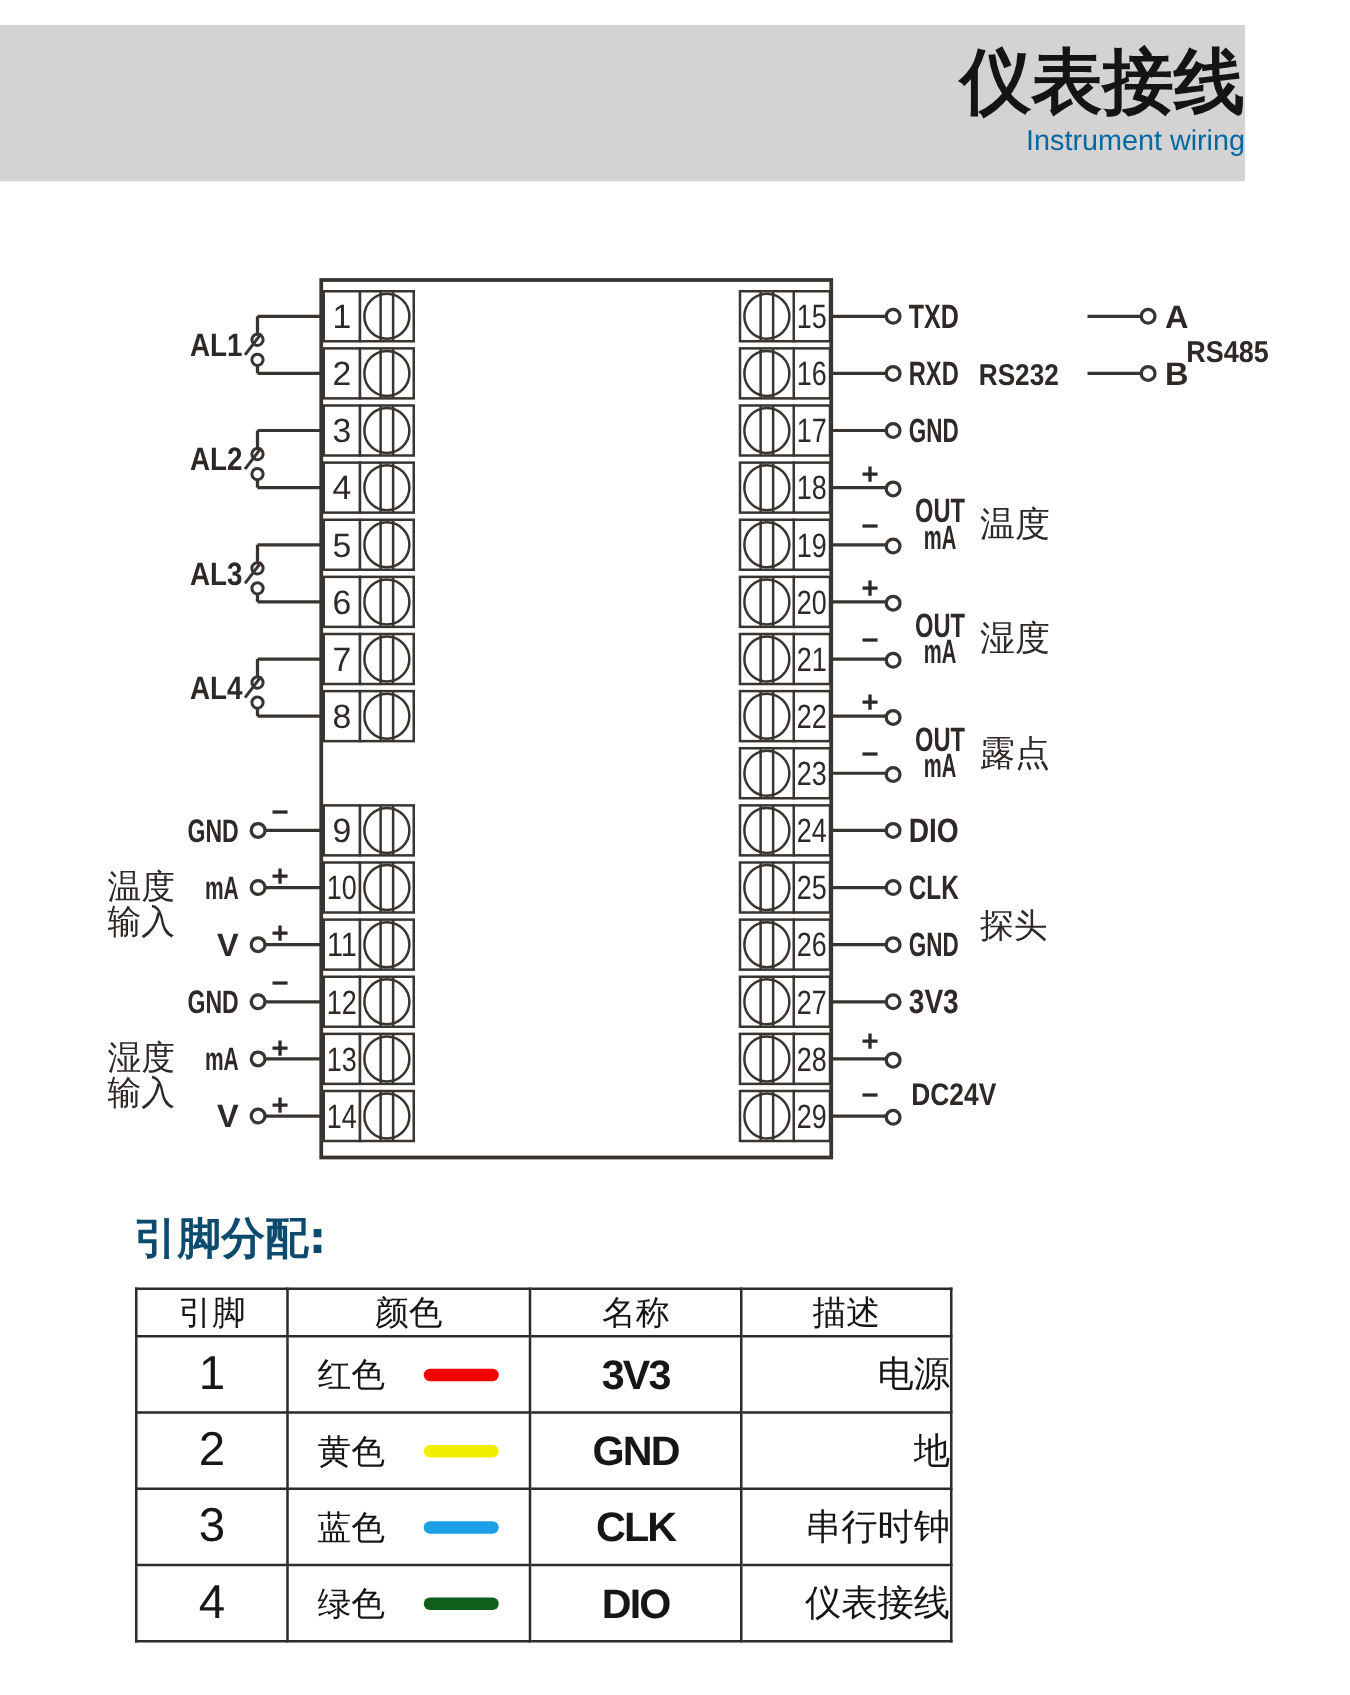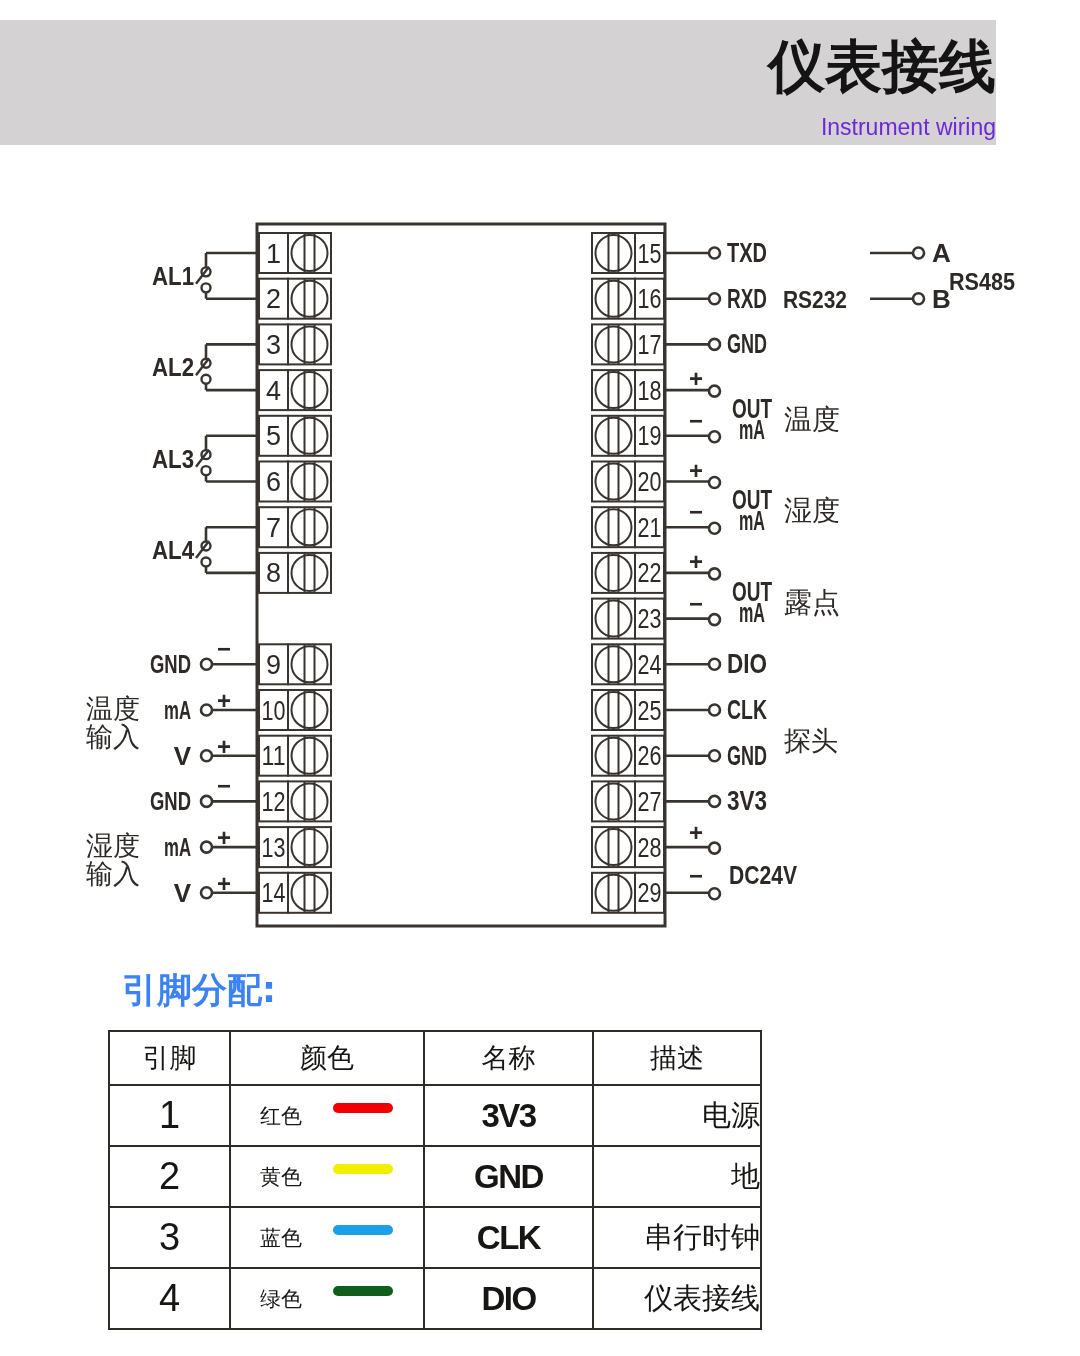--- a/index.html
+++ b/index.html
@@ -1,31 +1,31 @@
 <!DOCTYPE html>
 <html><head>
 <meta charset="utf-8">
 <style>
   html,body{margin:0;padding:0;}
   body{width:1080px;height:1356px;background:#fff;font-family:"DejaVu Sans",sans-serif;}
   .page{position:relative;width:1080px;height:1356px;background:#fff;overflow:hidden;}
   .header-band{position:absolute;left:0;top:20px;width:996px;height:125px;background:#d4d2d2;text-align:right;}
   .title{margin:0;padding-top:16px;font-size:57px;line-height:60px;font-weight:bold;color:#141414;font-family:"DejaVu Sans",sans-serif;}
-  .subtitle{margin-top:18px;font-size:23px;color:#6d28d9;font-family:"Liberation Sans",sans-serif;}
+  .subtitle{margin-top:3px;font-size:23px;color:#0369a1;font-family:"Liberation Sans",sans-serif;}
   #diagram{position:absolute;left:0;top:170px;width:1080px;height:790px;}
-  .pin-title{position:absolute;left:122px;top:967px;font-size:35px;font-weight:bold;color:#3b82f6;}
+  .pin-title{position:absolute;left:107px;top:967px;font-size:35px;font-weight:bold;color:#0c4a6e;}
   table.pin-table{position:absolute;left:108px;top:1030px;width:652px;border-collapse:collapse;table-layout:fixed;color:#181614;}
   table.pin-table th,table.pin-table td{border:2.5px solid #2e2b28;padding:0;vertical-align:middle;background:#fff;}
-  table.pin-table thead tr{height:54px;}
+  table.pin-table thead tr{height:38px;}
   table.pin-table tbody tr{height:61px;}
   th{font-size:27px;font-weight:500;text-align:center;}
   td.pin-cell{font-size:38px;font-weight:400;text-align:center;font-family:"Liberation Sans",sans-serif;}
   td.name-cell{font-size:33px;font-weight:600;text-align:center;font-family:"Liberation Sans",sans-serif;letter-spacing:-1.5px;}
   td.desc-cell{font-size:29px;text-align:right;padding-left:28px;}
-  .cellflex{display:flex;align-items:flex-start;justify-content:center;gap:30px;font-size:21px;}
+  .cellflex{display:flex;align-items:center;justify-content:center;gap:30px;font-size:27px;}
   .swatch{display:block;}
 </style>
 </head>
 <body>
 
 <div class="page">
 
   <div class="header-band">
     <div class="title">仪表接线</div>
     <div class="subtitle">Instrument wiring</div>

